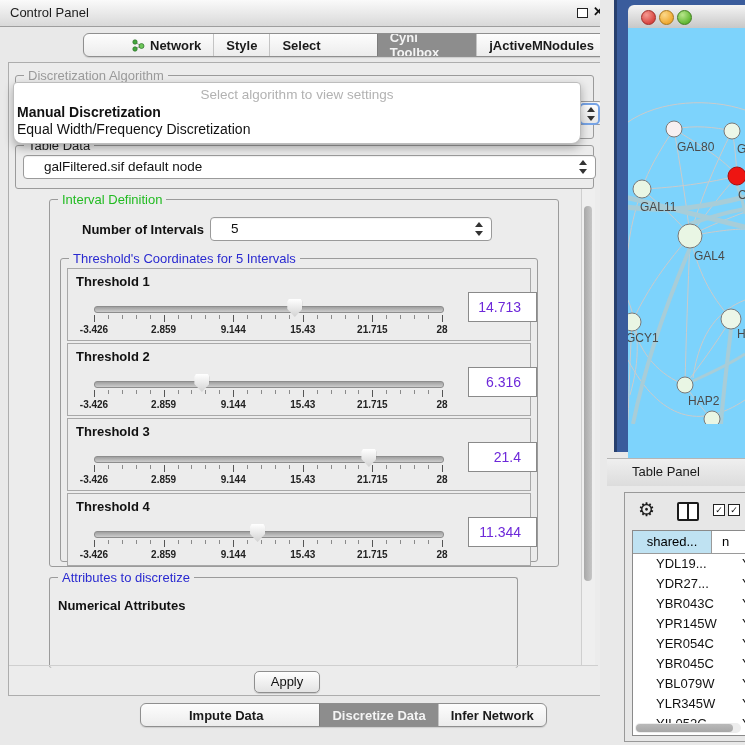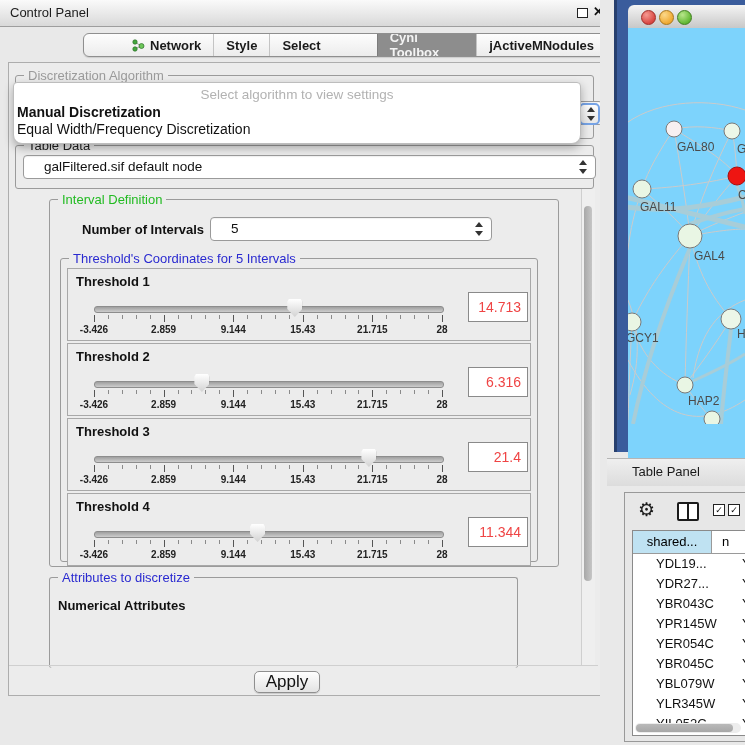--- a/index.html
+++ b/index.html
@@ -71,32 +71,32 @@
   .thumb{position:absolute;top:30px;width:15px;height:18px;
      background:linear-gradient(#ffffff,#d2d2d2);
      clip-path:polygon(10% 0,90% 0,100% 15%,100% 55%,50% 100%,0 55%,0 15%);
      filter:drop-shadow(0 0 1px #787878);}
   .ticks{position:absolute;left:26px;top:46px;width:348px;height:8px;}
   .tick{position:absolute;top:0;width:1px;height:4px;background:#8a8a8a;}
   .tick.major{height:7px;background:#555;}
   .scalerow{position:absolute;left:26px;top:55px;width:348px;height:12px;}
   .scalerow span{position:absolute;transform:translateX(-50%);font-size:10px;font-weight:600;color:#222;white-space:nowrap;}
   .valbox{position:absolute;left:400px;top:23px;width:52px;height:28px;background:#fff;
-     border:1px solid #8a8a8a;font-size:14px;line-height:28px;text-align:right;padding-right:6px;color:#ef4444;}
+     border:1px solid #8a8a8a;font-size:14px;line-height:28px;text-align:right;padding-right:15px;color:#6d28d9;}
 
   
   #attr-list{position:absolute;left:18px;top:40px;width:430px;height:47px;background:#fff;
      border:1px solid #9b9b9b;overflow:hidden;}
   #attr-list .li{font-size:13px;color:#111;padding-left:8px;line-height:16px;white-space:nowrap;}
   .vsb{position:absolute;background:#efefef;border-left:1px solid #cfcfcf;}
   .vsb .th{position:absolute;left:2px;width:8px;border-radius:4px;
      background:linear-gradient(90deg,#a8a8a8,#c6c6c6);}
 
   #apply-btn{left:245px;top:608px;width:64px;height:20px;border:1px solid #8f8f8f;border-radius:5px;
-     background:linear-gradient(#fefefe,#e3e3e3);font-size:17px;text-align:center;line-height:20px;color:#111;
+     background:linear-gradient(#fefefe,#e3e3e3);font-size:13px;text-align:center;line-height:20px;color:#111;
      box-shadow:0 1px 1px rgba(0,0,0,.15);}
 
   
   #right-bg{left:600px;top:0;width:145px;height:745px;background:#e9e9e9;}
   #net-frame{left:614px;top:0;width:131px;height:452px;background:#3a5c9c;
      border-left:3px solid #273f6e;}
   #net-titlebar{left:628px;top:5px;width:117px;height:23px;border-top-left-radius:6px;
      background:linear-gradient(#f4f4f4,#c8c8c8);border-bottom:1px solid #979797;}
   .light{position:absolute;top:10px;width:13px;height:13px;border-radius:50%;}
   #light-red{left:641px;background:radial-gradient(circle at 35% 30%,#f59a92,#d84742 70%);border:1px solid #9f2b27;}
@@ -378,20 +378,31 @@
     </div>
 
     <div class="vsb abs" style="left:572px;top:126px;width:13px;height:477px;">
       <span class="th" style="top:17px;height:375px;"></span>
     </div>
 
     <div class="abs" style="left:0;top:602px;width:589px;height:1px;background:#cfcfcf;"></div>
     <div id="apply-btn" class="abs">Apply</div>
   </div>
 
+  <div id="bottom-tabs" class="abs tabgroup">
+    <div class="tab">
+        <span>Impute Data</span>
+      </div>
+    <div class="tab active">
+        <span>Discretize Data</span>
+      </div>
+    <div class="tab">
+        <span>Infer Network</span>
+      </div>
+  </div>
 </div>
 
 <div id="right-bg" class="abs"></div>
 
 <div id="net-frame" class="abs"></div>
 <div id="net-titlebar" class="abs"></div>
 <span class="light" id="light-red"></span>
 <span class="light" id="light-yellow"></span>
 <span class="light" id="light-green"></span>
 

